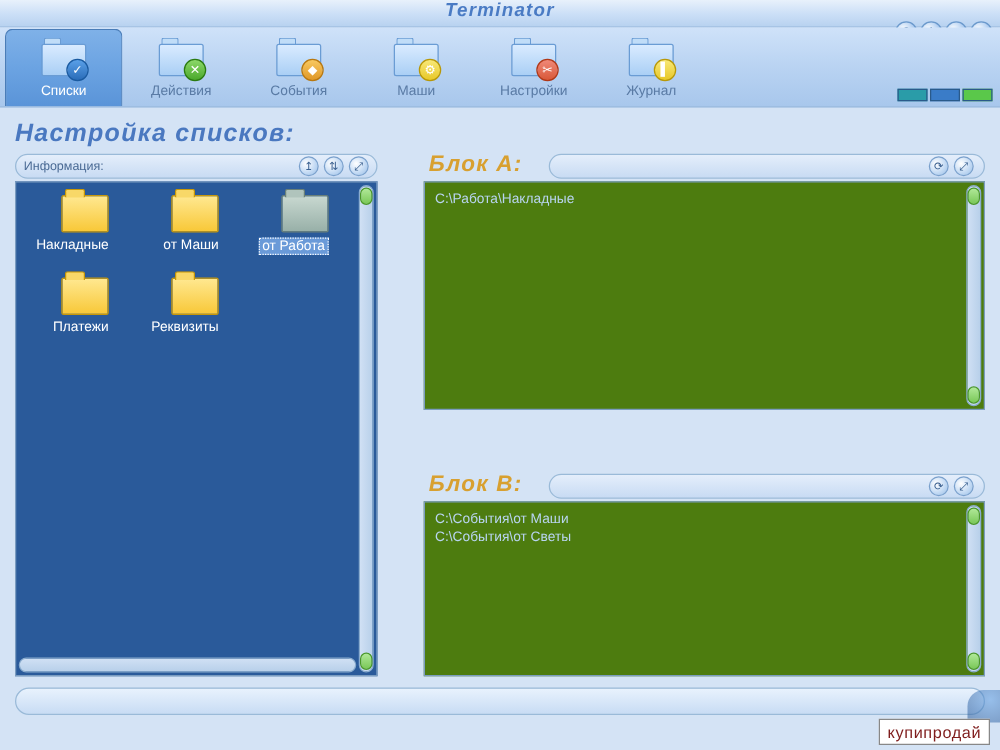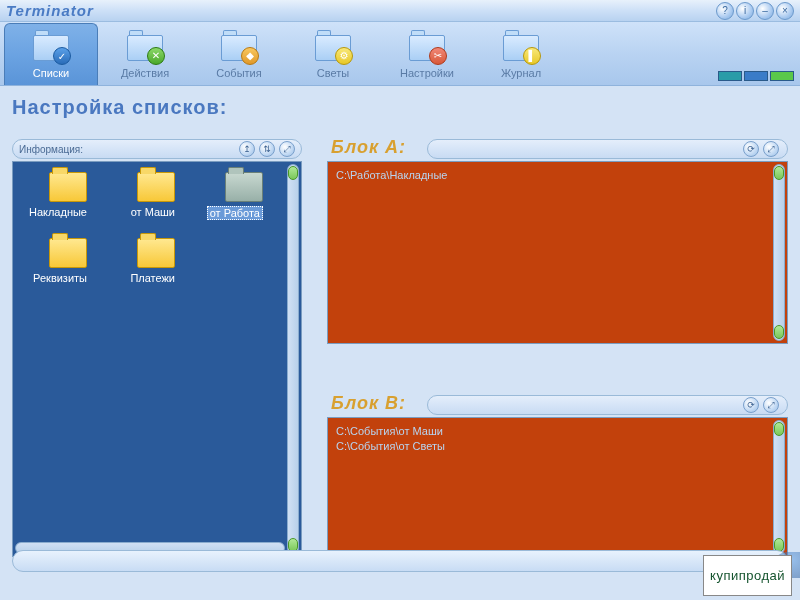--- a/index.html
+++ b/index.html
@@ -1,18 +1,18 @@
 <!DOCTYPE html>
 <html><head>
 <meta charset="utf-8">
 <style>
 * { margin: 0; padding: 0; box-sizing: border-box; }
 body { width: 800px; height: 600px; font-family: Tahoma, Arial, sans-serif; font-size: 11px; background: #d4e3f5; overflow: hidden; position: relative; }
 
-.titlebar { height: 22px; background: linear-gradient(to bottom, #e8f1fb, #cde0f7, #b8d2f0); display: flex; align-items: center; padding: 0 6px; border-bottom: 1px solid #9bbce0; }
+.titlebar { height: 22px; background: linear-gradient(to bottom, #e8f1fb, #cde0f7, #b8d2f0); display: flex; align-items: center; padding: 0 6px; border-bottom: 1px solid #9bbce0; flex-direction: column; }
 .app-title { font-style: italic; font-weight: bold; font-size: 15px; color: #4a7bc4; letter-spacing: 1px; }
 .titlebar-buttons { margin-left: auto; display: flex; gap: 2px; }
 .tbtn { width: 18px; height: 18px; border-radius: 50%; background: radial-gradient(circle at 35% 35%, #fff, #aacaf0 60%, #7aa9dc); border: 1px solid #6b99cc; display: flex; align-items: center; justify-content: center; font-size: 10px; color: #3a6aa0; cursor: pointer; }
 
 .toolbar { height: 64px; background: linear-gradient(to bottom, #cfe2f9, #b9d3f2 50%, #a8c7ec); display: flex; align-items: center; padding: 0 4px; border-bottom: 1px solid #8fb3dc; position: relative; }
 .tool-tab { width: 94px; height: 62px; display: flex; flex-direction: column; align-items: center; justify-content: center; gap: 2px; cursor: pointer; color: #5a7ba5; font-size: 11px; }
 .tool-tab.active { background: linear-gradient(to bottom, #7fb1e8, #6ba3e2 50%, #5a94d8); color: #fff; border-radius: 6px 6px 0 0; border: 1px solid #4a7db8; border-bottom: none; }
 .tool-icon { width: 40px; height: 36px; position: relative; }
 .folder-shape { width: 36px; height: 26px; background: linear-gradient(to bottom, #d9ebff, #aacff5); border: 1px solid #6a9cd4; border-radius: 2px; position: absolute; top: 6px; left: 2px; }
 .folder-tab { width: 14px; height: 6px; background: #c0ddf8; border: 1px solid #6a9cd4; border-bottom: none; position: absolute; top: 1px; left: 4px; border-radius: 2px 2px 0 0; }
@@ -22,22 +22,22 @@
 .badge-orange { background: linear-gradient(#f8c860,#e09828); border:1px solid #b87810; }
 .badge-red { background: linear-gradient(#f08878,#d85838); border:1px solid #b03818; }
 .badge-yellow { background: linear-gradient(#f8e878,#e8c828); border:1px solid #b89808; }
 .indicators { position: absolute; right: 6px; bottom: 4px; display: flex; gap: 2px; }
 .ind { width: 24px; height: 10px; border: 1px solid #2a5a8a; }
 .ind-teal { background: #2a9ca8; }
 .ind-blue { background: #3a7cc8; }
 .ind-green { background: #5ac84a; }
 
 .content { padding: 10px 12px 0 12px; height: 470px; }
-.page-title { font-size: 20px; font-weight: bold; color: #4a78c0; letter-spacing: 1px; margin-bottom: 20px; }
-.layout { display: flex; gap: 12px; height: 418px; }
+.page-title { font-size: 20px; font-weight: bold; font-style: italic; color: #4a78c0; letter-spacing: 1px; margin-bottom: 4px; }
+.layout { display: flex; gap: 24px; height: 418px; }
 .left-panel { width: 290px; display: flex; flex-direction: column; }
 .panel-header { height: 20px; display: flex; align-items: center; gap: 4px; background: linear-gradient(to bottom,#e4eefb,#c8dbf3); border: 1px solid #9abad8; border-radius: 10px; padding: 0 6px; font-size: 10px; color: #4a6a94; }
 .hbtn { width: 16px; height: 16px; border-radius: 50%; background: radial-gradient(circle at 35% 35%,#fff,#c0d8f3 60%,#9abee4); border: 1px solid #7aa0cc; display: flex; align-items: center; justify-content: center; font-size: 9px; color: #3a6090; cursor: pointer; }
 .panel-body { flex: 1; background: #2a5a9a; border: 1px solid #7a9cc0; margin-top: 2px; position: relative; color: #fff; padding: 10px; overflow: hidden; }
 .scroll-v { position: absolute; right: 2px; top: 2px; bottom: 2px; width: 12px; background: linear-gradient(to right,#d0e0f4,#b8d0ea); border: 1px solid #8aacce; border-radius: 6px; }
 .scroll-cap { width: 10px; height: 14px; background: linear-gradient(#b0e898,#7ac858); border: 1px solid #4a9828; border-radius: 5px; position: absolute; left: 0; }
 .scroll-cap.top { top: 1px; }
 .scroll-cap.bot { bottom: 1px; }
 .scroll-h { position: absolute; left: 2px; right: 16px; bottom: 2px; height: 12px; background: linear-gradient(to bottom,#d0e0f4,#b8d0ea); border: 1px solid #8aacce; border-radius: 6px; }
 .folders { display: flex; flex-wrap: wrap; gap: 18px 24px; width: 250px; }
@@ -46,25 +46,25 @@
 .flabel { font-size: 11px; color: #fff; text-align: center; }
 .folder-y { width: 38px; height: 30px; background: linear-gradient(to bottom,#ffe890,#f8c838); border: 1px solid #c89808; border-radius: 2px; position: relative; }
 .folder-y::before { content:''; position: absolute; top:-6px; left:2px; width: 14px; height: 6px; background: #f8d868; border: 1px solid #c89808; border-bottom: none; border-radius: 2px 2px 0 0; }
 .folder-g { width: 38px; height: 30px; background: linear-gradient(to bottom,#c8d8d0,#98b0a8); border: 1px solid #6a8078; border-radius: 2px; position: relative; }
 .folder-g::before { content:''; position: absolute; top:-6px; left:2px; width: 14px; height: 6px; background: #b0c4bc; border: 1px solid #6a8078; border-bottom: none; border-radius: 2px 2px 0 0; }
 
 .right-panel { flex: 1; display: flex; flex-direction: column; gap: 8px; padding-left: 13px; }
 .block { flex: 1; display: flex; flex-direction: column; }
 .block-title { font-size: 18px; font-style: italic; font-weight: bold; color: #d8a030; letter-spacing: 1px; position: absolute; margin-top: -2px; margin-left: 4px; z-index: 2; }
 .block-bar { height: 20px; display: flex; align-items: center; justify-content: flex-end; gap: 4px; padding: 0 8px; margin-left: 100px; background: linear-gradient(to bottom,#e4eefb,#c8dbf3); border: 1px solid #9abad8; border-radius: 10px; }
-.block-body { flex: 1; background: #c2410c; border: 1px solid #7a9cc0; margin-top: 2px; color: #b8d4f0; padding: 6px 8px; font-size: 11px; position: relative; }
+.block-body { flex: 1; background: #4d7c0f; border: 1px solid #7a9cc0; margin-top: 2px; color: #b8d4f0; padding: 6px 8px; font-size: 11px; position: relative; }
 .path-line { line-height: 15px; cursor: pointer; }
 
 .statusbar { position: absolute; left: 12px; right: 12px; bottom: 28px; height: 22px; background: linear-gradient(to bottom,#e8f2fd,#c8dcf4); border: 1px solid #9abad8; border-radius: 11px; }
-.wm { position: absolute; right: 8px; bottom: 4px; background: #fff; color: #14532d; font-size: 13px; padding: 12px 6px; border: 1px solid #888; letter-spacing: 0.5px; }
+.wm { position: absolute; right: 8px; bottom: 4px; background: #fff; color: #7f1d1d; font-size: 13px; padding: 2px 6px; border: 1px solid #888; letter-spacing: 0.5px; }
 .corner { position: absolute; right: 0; bottom: 22px; width: 26px; height: 26px; background: radial-gradient(circle at 70% 30%, #5a9ae0, #1a4a8a); border-radius: 50% 0 0 0; opacity: 0.5; }
 </style>
 </head>
 <body>
 
 <div class="titlebar">
   <span class="app-title">Terminator</span>
   <div class="titlebar-buttons">
     <div class="tbtn">?</div>
     <div class="tbtn">i</div>
@@ -98,21 +98,21 @@
     <div class="folder-badge badge-orange">◆</div>
   </div>
         <span>События</span>
       </div>
       <div class="tool-tab">
         <div class="tool-icon">
     <div class="folder-tab"></div>
           <div class="folder-shape"></div>
     <div class="folder-badge badge-yellow">⚙</div>
   </div>
-        <span>Светы</span>
+        <span>Маши</span>
       </div>
       <div class="tool-tab">
         <div class="tool-icon">
     <div class="folder-tab"></div>
           <div class="folder-shape"></div>
     <div class="folder-badge badge-red">✂</div>
   </div>
         <span>Настройки</span>
       </div>
       <div class="tool-tab">
@@ -151,25 +151,25 @@
             <div class="folder-item">
               <div class="folder-y"></div>
     <div class="flabel">от Маши</div>
             </div>
             <div class="folder-item selected">
               <div class="folder-g"></div>
     <div class="flabel">от Работа</div>
             </div>
             <div class="folder-item">
               <div class="folder-y"></div>
+    <div class="flabel">Платежи</div>
+            </div>
+            <div class="folder-item">
+              <div class="folder-y"></div>
     <div class="flabel">Реквизиты</div>
-            </div>
-            <div class="folder-item">
-              <div class="folder-y"></div>
-    <div class="flabel">Платежи</div>
             </div>
           </div>
         <div class="scroll-v">
           <div class="scroll-cap top"></div>
           <div class="scroll-cap bot"></div>
         </div>
         <div class="scroll-h"></div>
       </div>
     </div>
 

